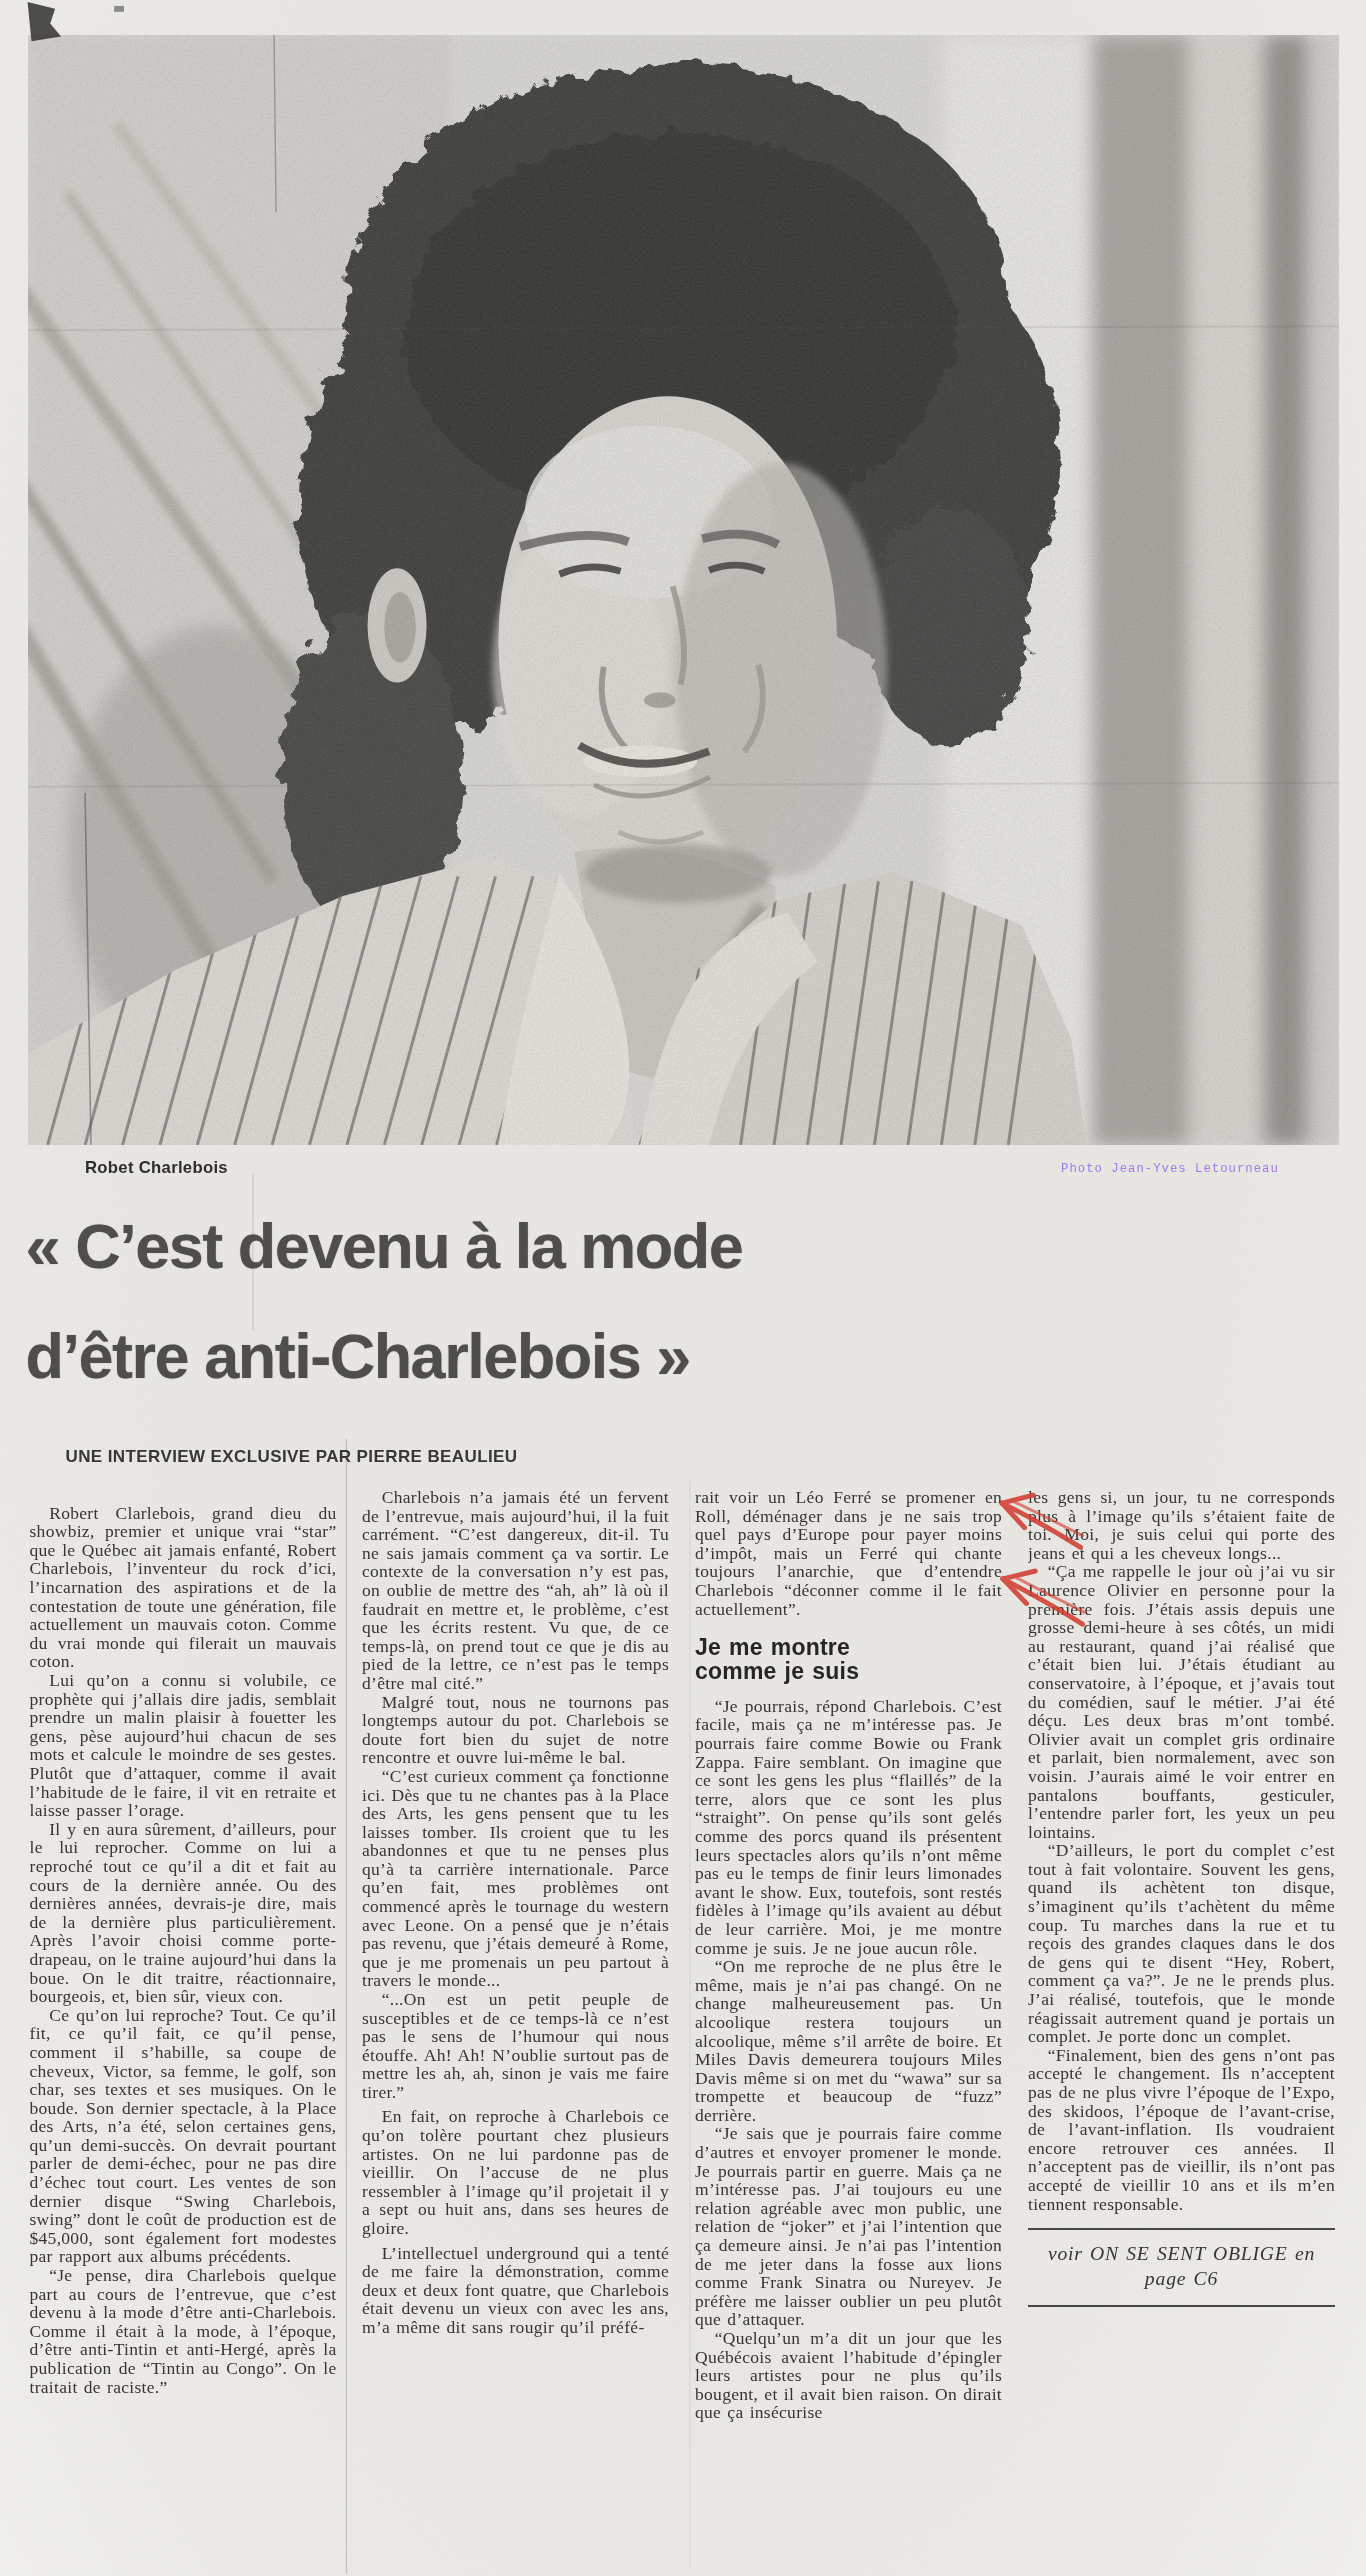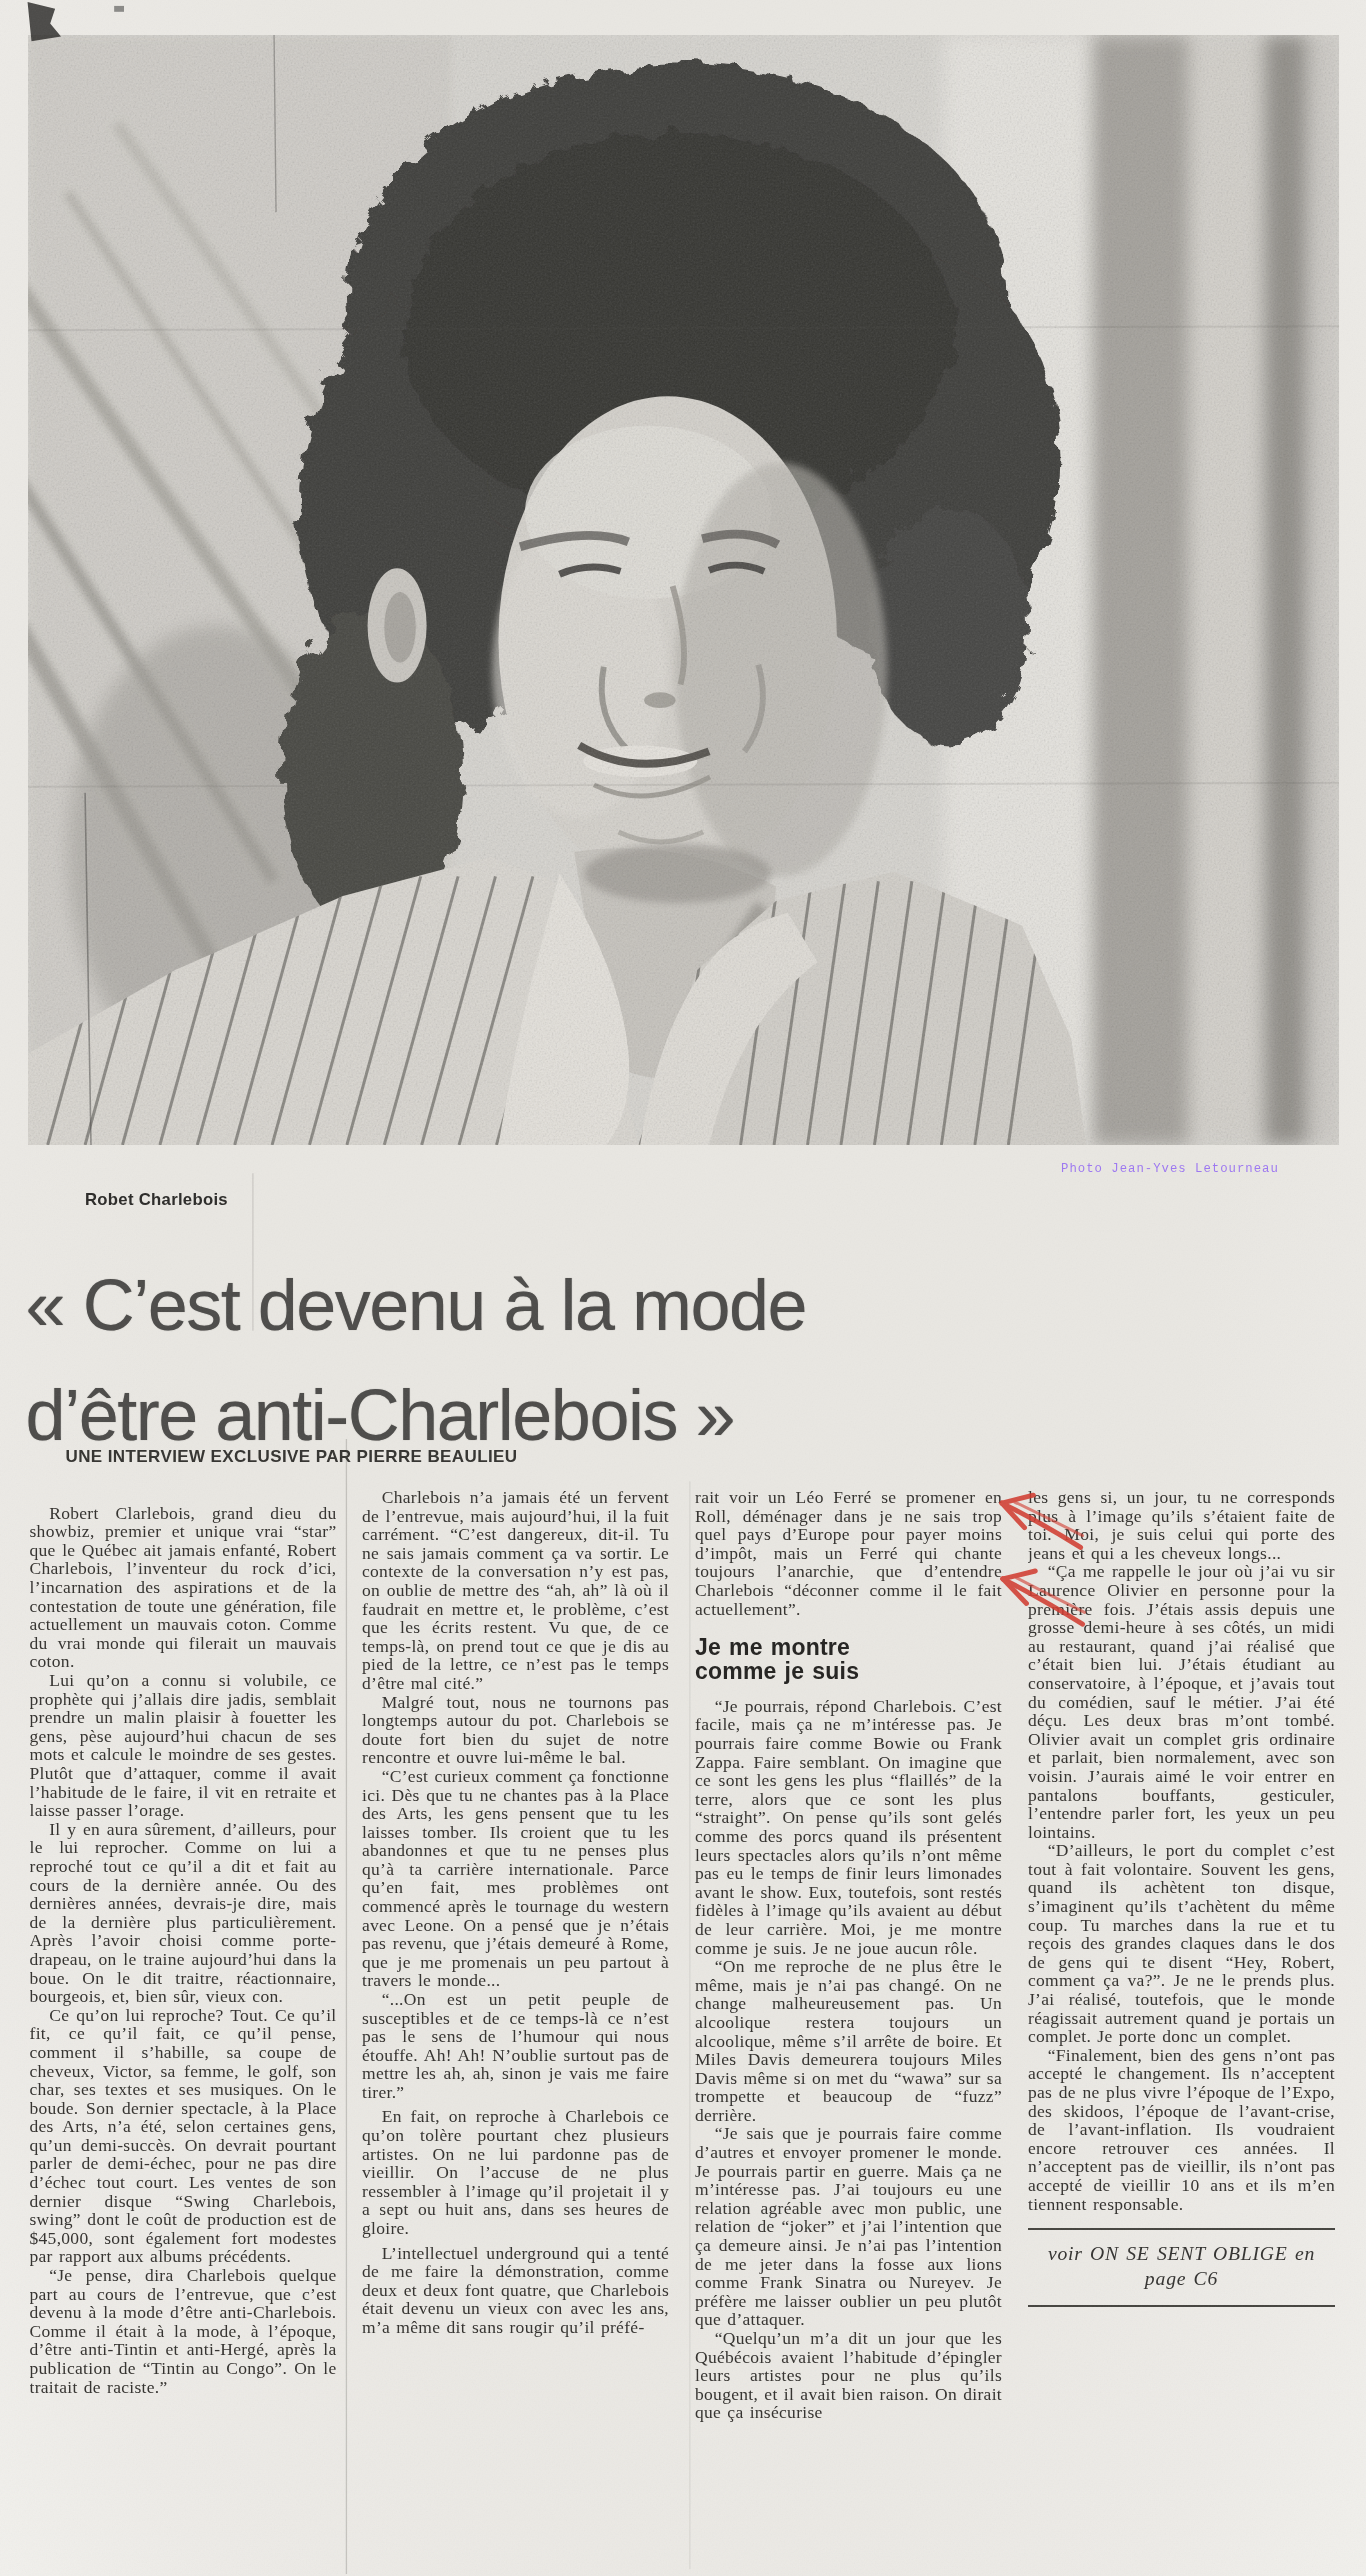--- a/index.html
+++ b/index.html
@@ -13,33 +13,33 @@
     background:radial-gradient(ellipse at 50% 38%, #e9e7e2 55%, #edebe7 85%, #f1f0ec 100%);
   }
   
   .photo{
     position:absolute;left:27.6px;top:35px;width:1311px;height:1110px;overflow:hidden;
   }
   .photo svg{display:block;width:100%;height:100%;}
   .photo-caption{
     position:absolute;left:85px;top:1158px;
     font-family:"Liberation Sans","DejaVu Sans",sans-serif;
-    font-weight:700;font-size:16.7px;color:#2b2a28;letter-spacing:0.3px;margin-top:32px;
+    font-weight:700;font-size:16.7px;color:#2b2a28;letter-spacing:0.3px;
   }
   .photo-credit{
     position:absolute;left:1061px;top:1162px;
     font-family:Liberation Mono, monospace;
     font-size:12.3px;color:#8b5cf6;letter-spacing:1px;opacity:.8;
     filter:blur(0.3px);
   }
   
   .headline{
-    position:absolute;left:25.6px;top:1250px;width:1319px;
+    position:absolute;left:25.6px;top:1191px;width:1319px;
     font-family:"Liberation Sans","DejaVu Sans",sans-serif;
-    font-weight:400;font-size:72px;line-height:110px;
+    font-weight:700;font-size:63px;line-height:110px;
     color:#4c4b49;letter-spacing:-1.5px;
     text-shadow:0 0 1px rgba(76,75,73,.55);
     white-space:nowrap;
   }
   .byline{
     position:absolute;left:29.5px;top:1447px;
     font-family:"Liberation Sans","DejaVu Sans",sans-serif;
     font-weight:700;font-size:17px;color:#343330;letter-spacing:0.4px;margin-left:36px;
   }
   

